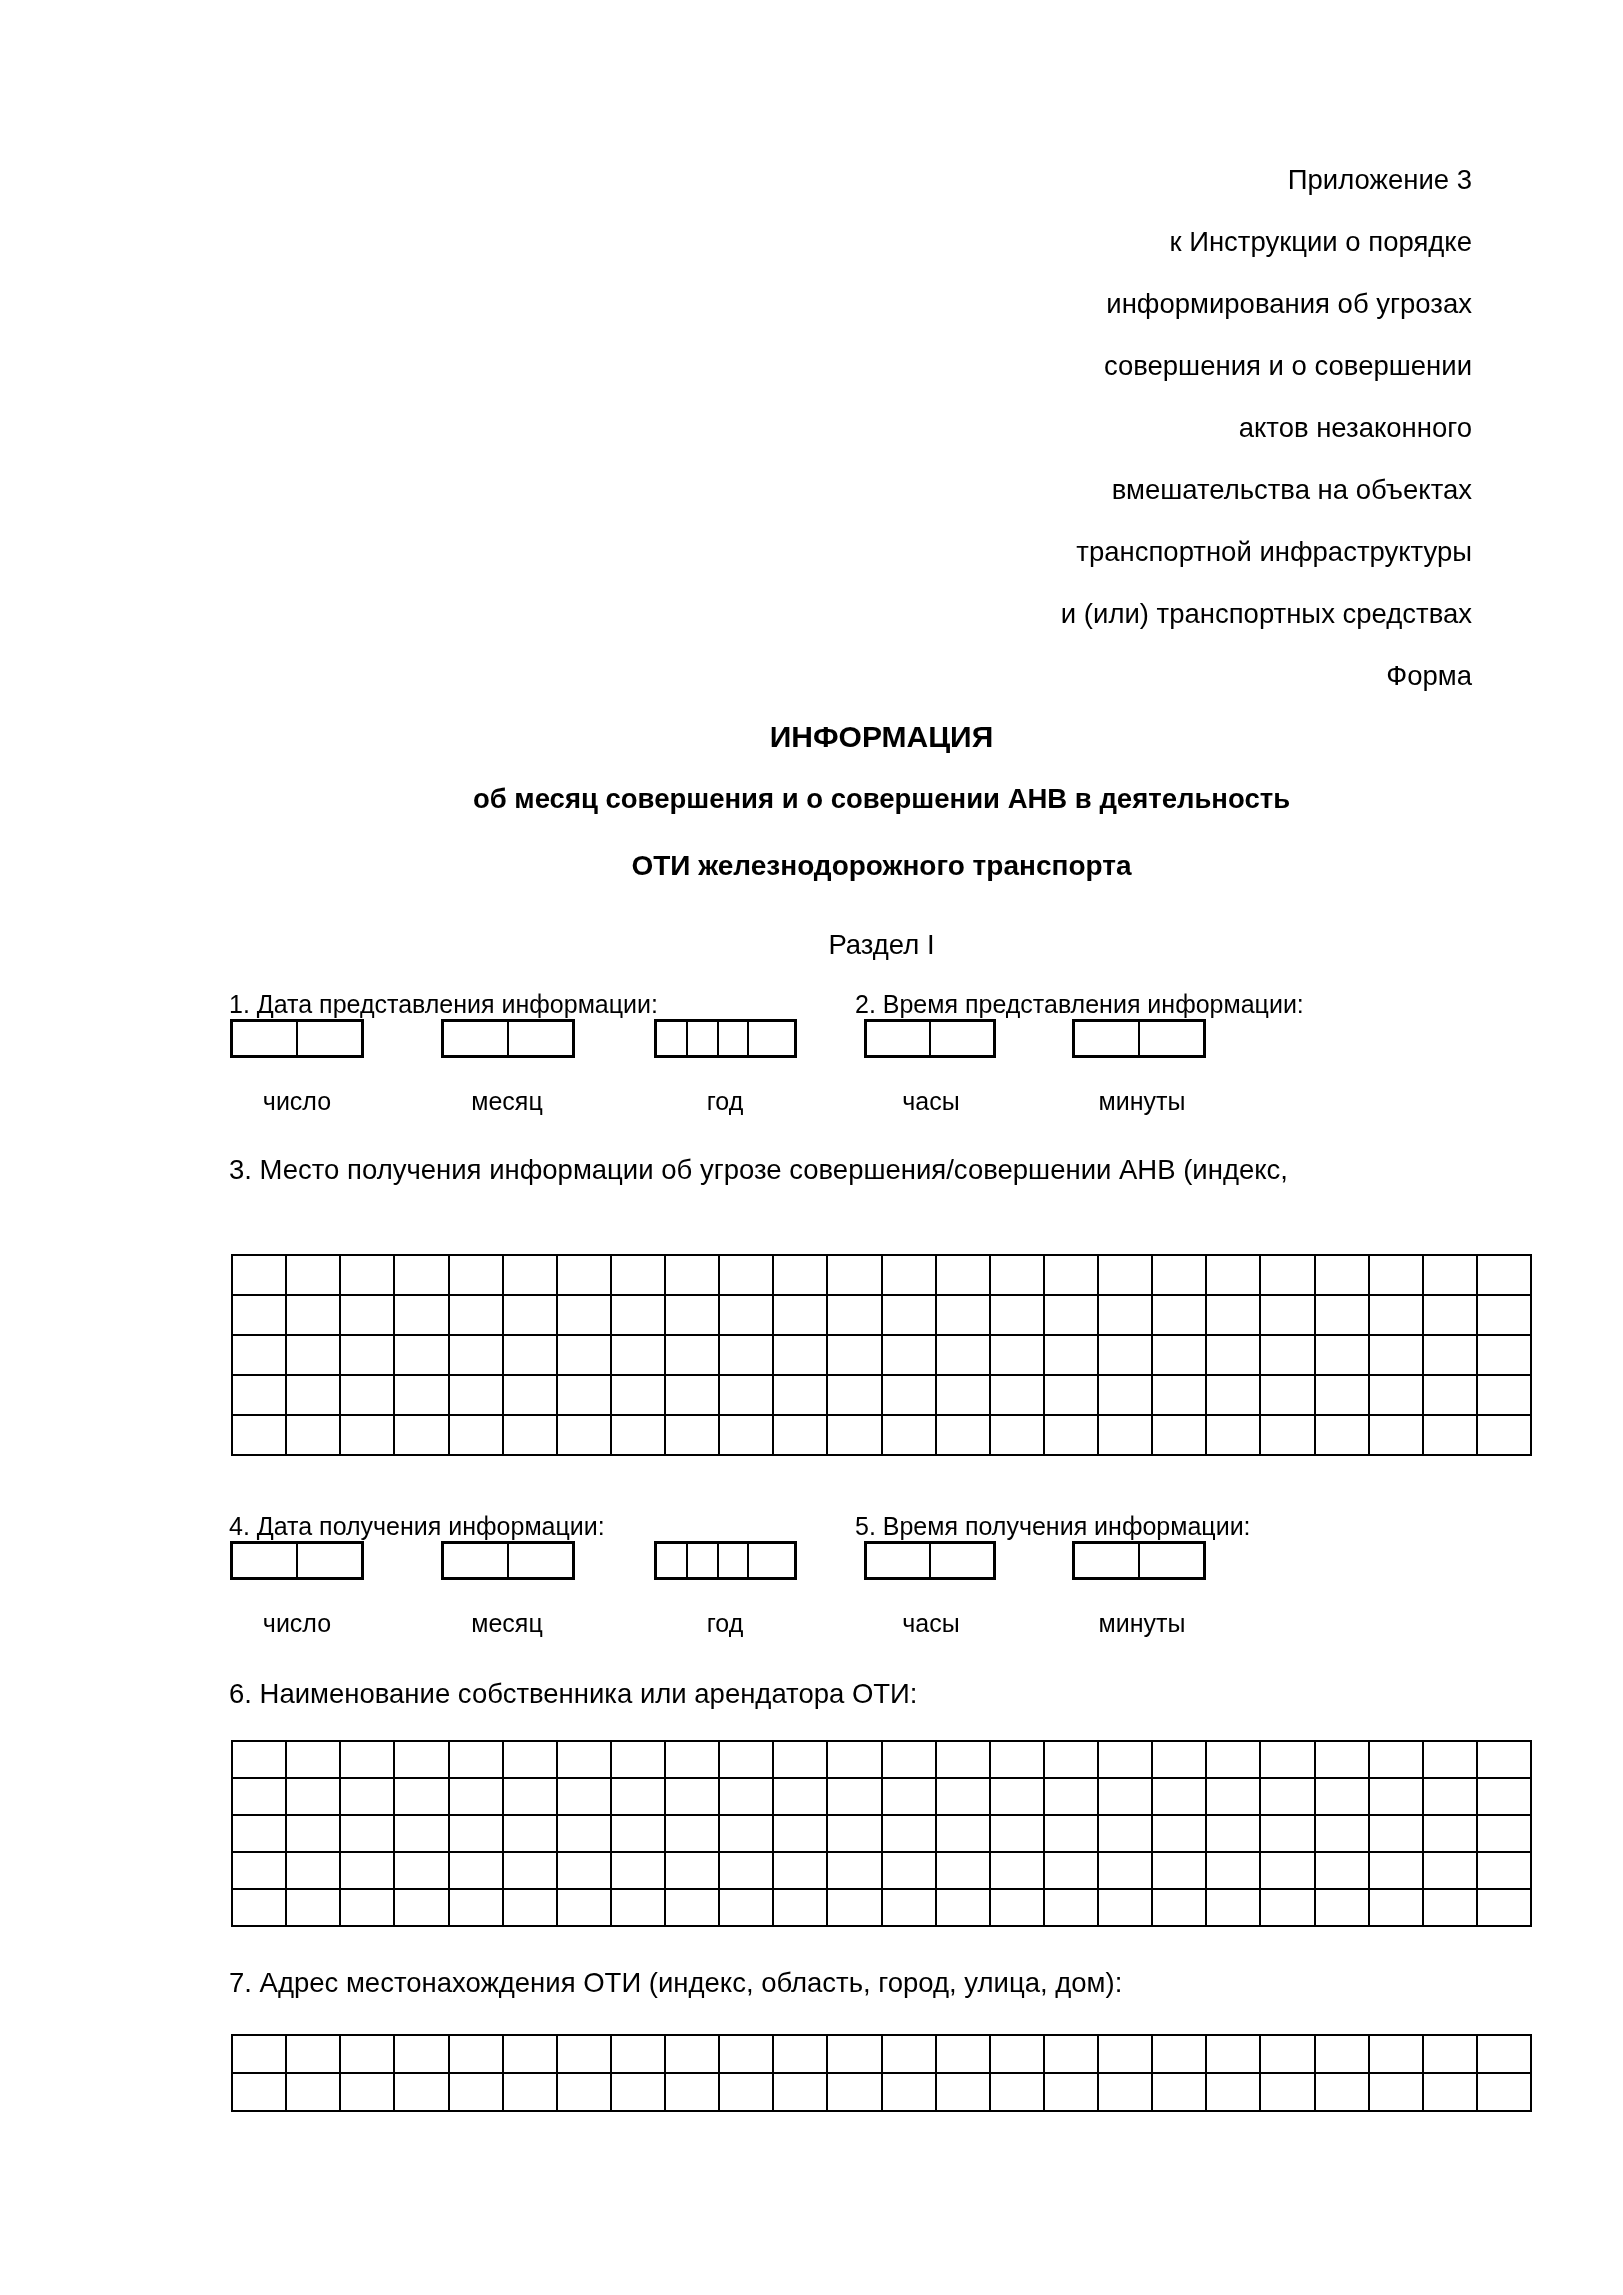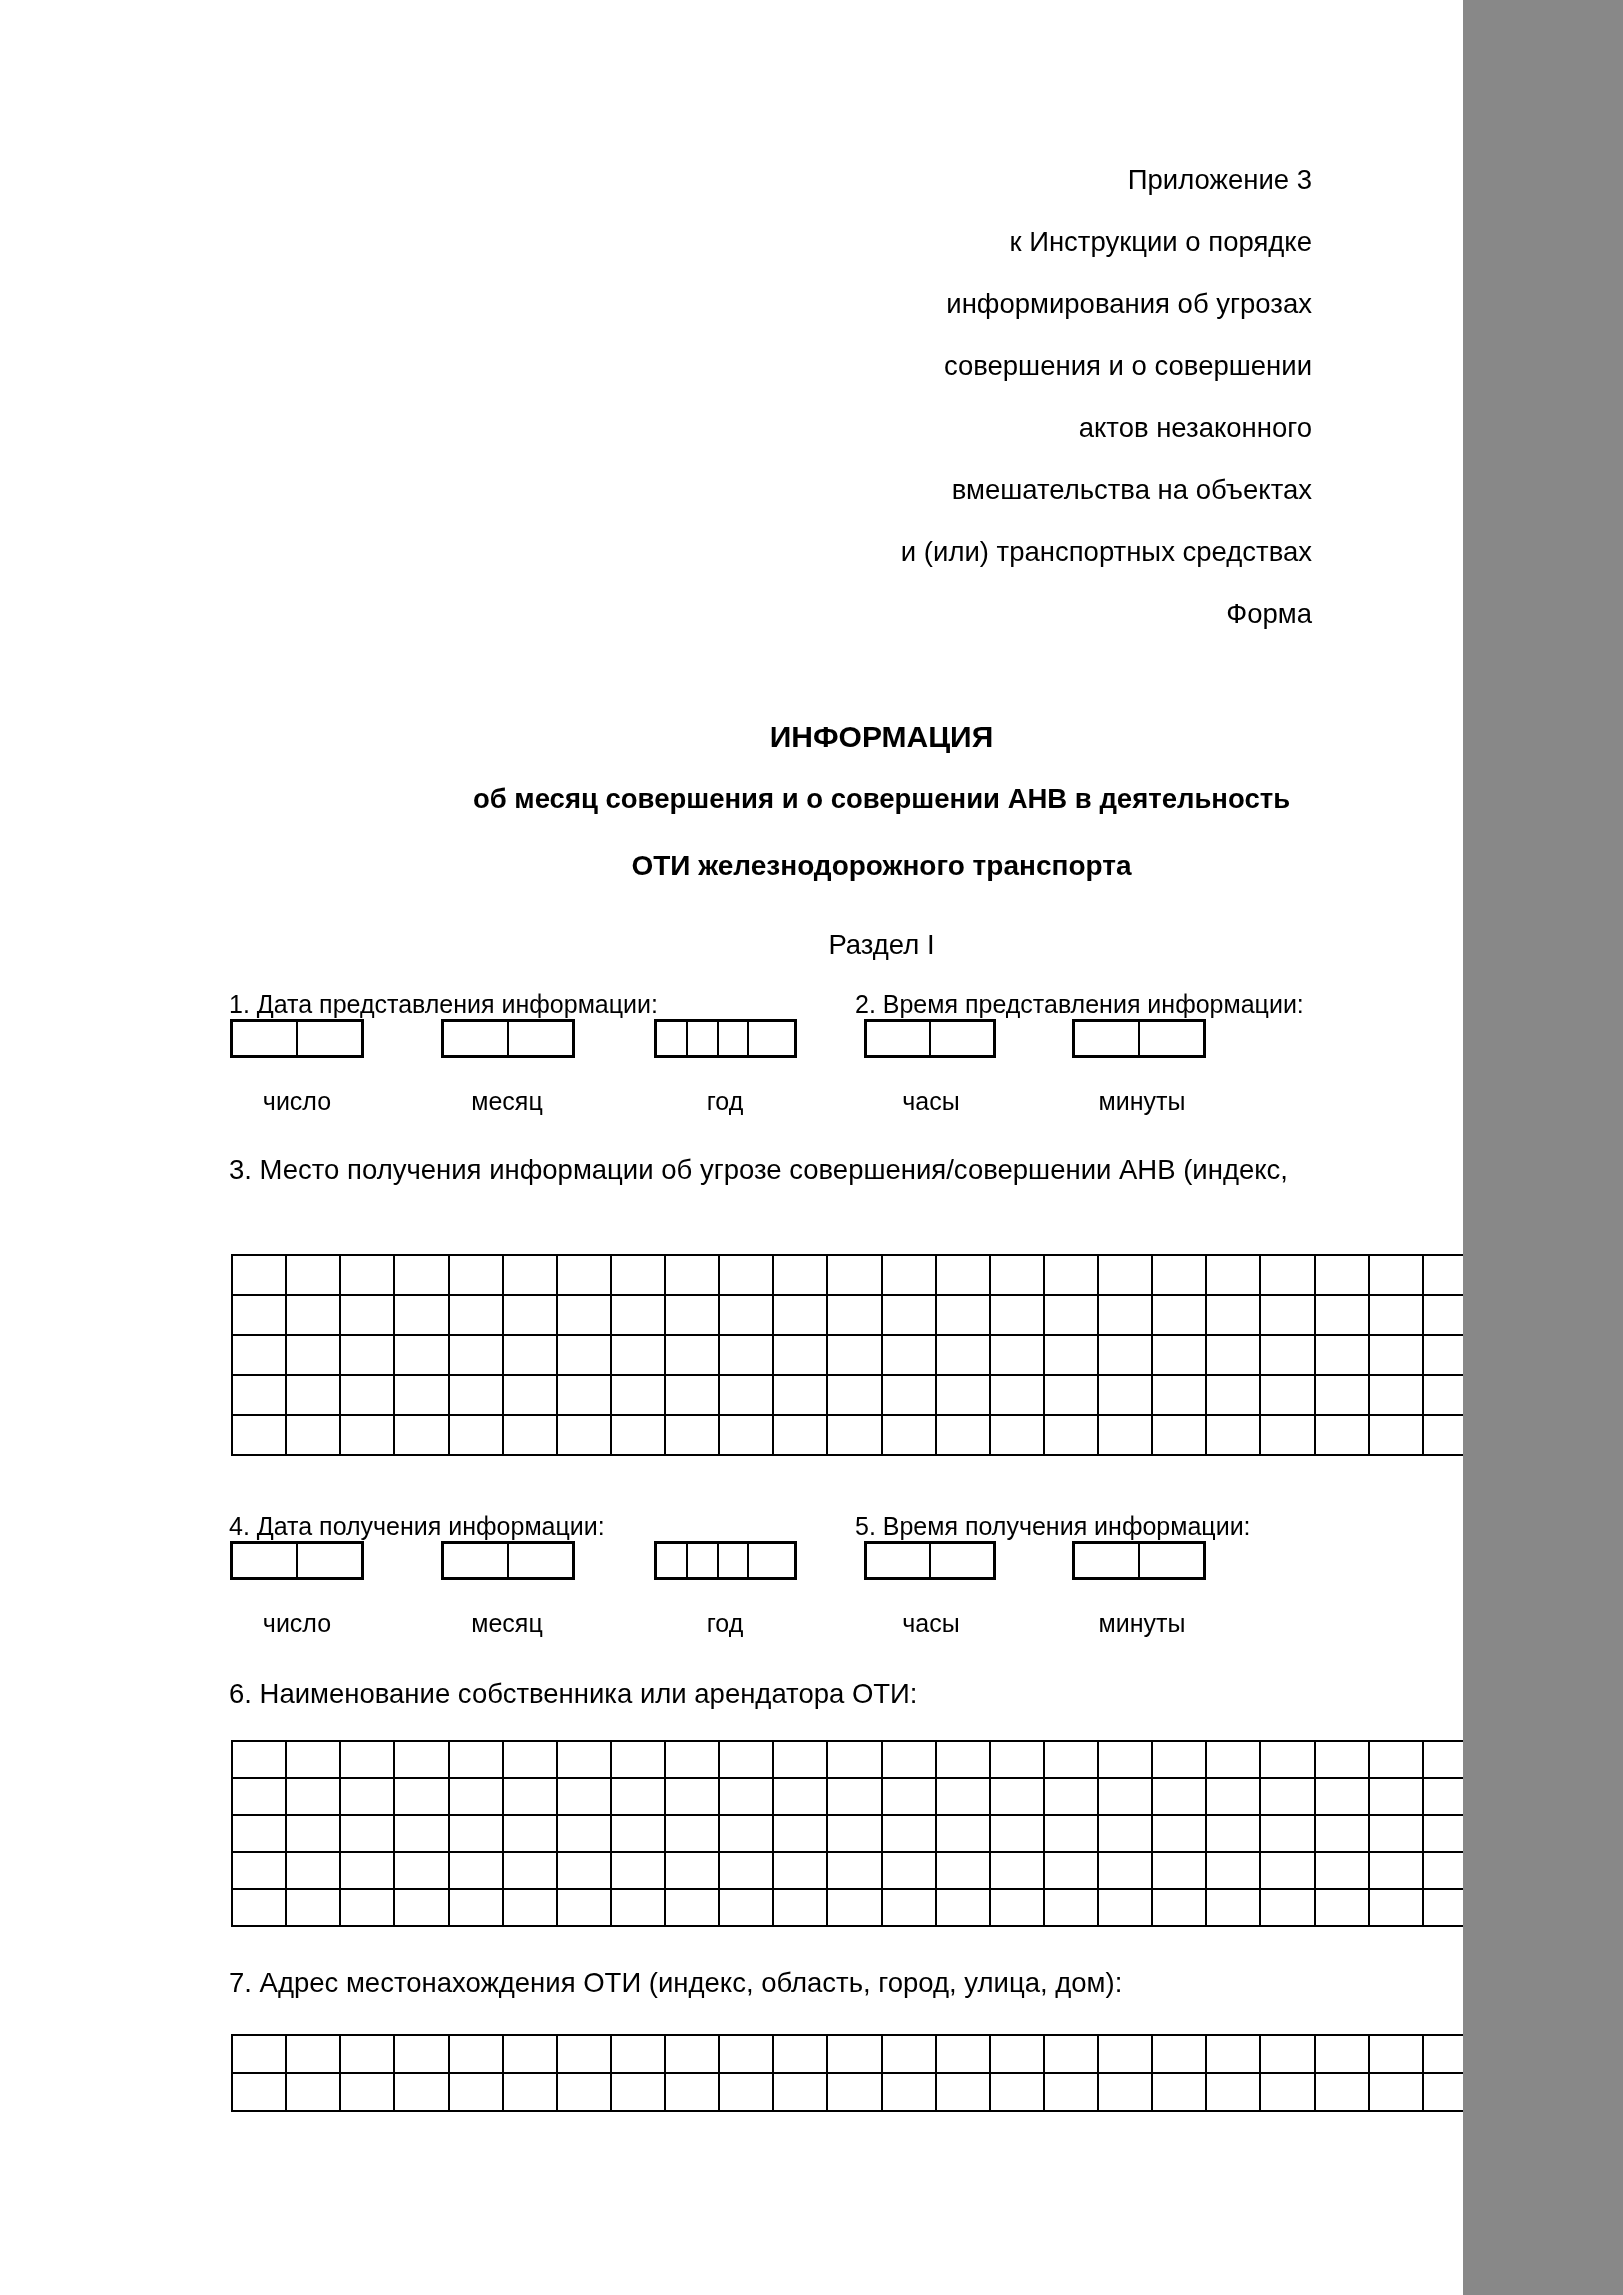--- a/index.html
+++ b/index.html
@@ -1,18 +1,18 @@
 <!DOCTYPE html>
 <html style="font-size:10.5px"><head>
 <meta charset="utf-8">
 <style>
   html,body{margin:0;padding:0;background:#888;}
   .page{
     position:relative;
-    width:1463px;height:2295px;
+    width:1623px;height:2295px;
     background:#ffffff;
     font-family:"Liberation Sans","DejaVu Sans",sans-serif;
     color:#000000;
     overflow:hidden;
   }
   
   .hdr{
     position:absolute; top:149px; right:151px;
     text-align:right; font-size:27.5px; line-height:62px;
     white-space:nowrap;
@@ -59,20 +59,21 @@
 
 <div class="page">
 
   <div class="hdr">
     <div>Приложение 3</div>
     <div>к Инструкции о порядке</div>
     <div>информирования об угрозах</div>
     <div>совершения и о совершении</div>
     <div>актов незаконного</div>
     <div>вмешательства на объектах</div>
+    <div>транспортной инфраструктуры</div>
     <div>и (или) транспортных средствах</div>
     <div>Форма</div>
   </div>
 
   <div class="cwrap t-main">ИНФОРМАЦИЯ</div>
   <div class="cwrap t-sub1">об месяц совершения и о совершении АНВ в деятельность</div>
   <div class="cwrap t-sub2">ОТИ железнодорожного транспорта</div>
   <div class="cwrap t-sec">Раздел I</div>
 
   <div class="flabel" style="left:229px;top:990px;">1. Дата представления информации:</div>

